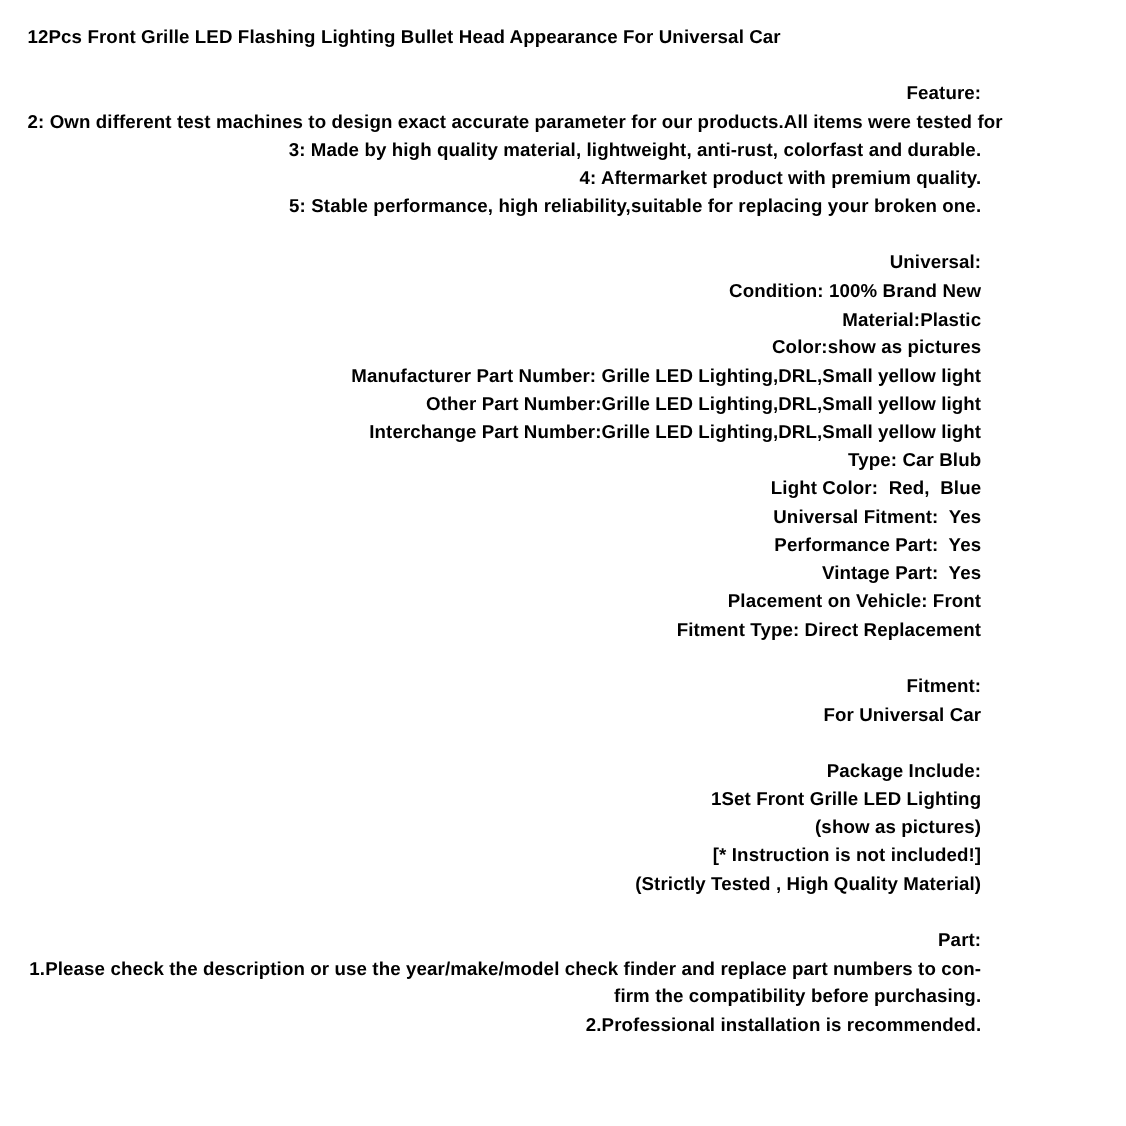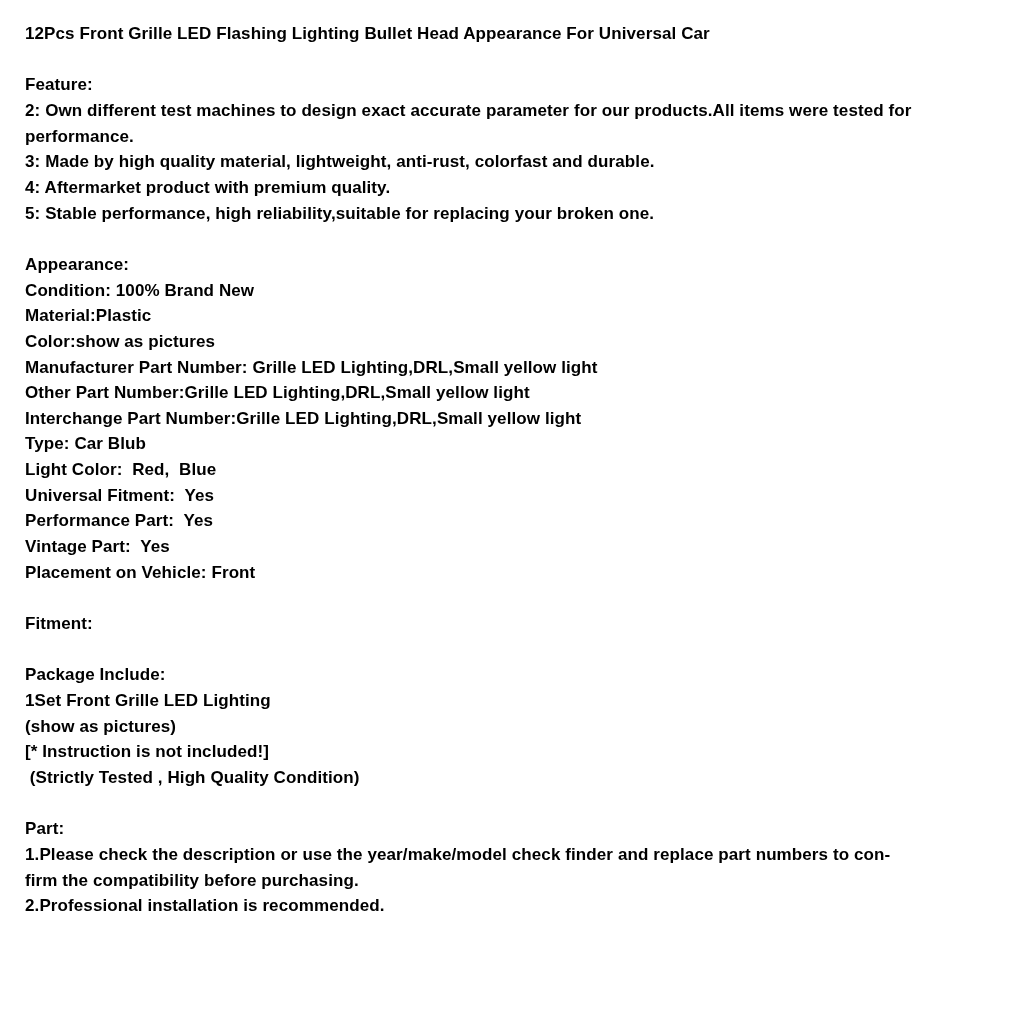--- a/index.html
+++ b/index.html
@@ -15,65 +15,67 @@
     width: 916px;
     padding: 21px 24px 0 25px;
     font-family: "Liberation Sans", sans-serif;
     font-weight: bold;
     font-size: 17px;
     color: #000000;
     letter-spacing: 0.1px;
   }
   .section + .section {
     margin-top: 25.65px;
+    text-align: right;
   }
   .line {
     line-height: 25.65px;
     white-space: pre;
   }
 </style>
 </head>
 <body>
 
 <div class="doc" id="doc">
     <div class="section">
       <div class="line">12Pcs Front Grille LED Flashing Lighting Bullet Head Appearance For Universal Car</div>
     </div>
     <div class="section">
       <div class="line">Feature:</div>
       <div class="line">2: Own different test machines to design exact accurate parameter for our products.All items were tested for</div>
-      <div class="line">performance.</div>
       <div class="line">3: Made by high quality material, lightweight, anti-rust, colorfast and durable.</div>
       <div class="line">4: Aftermarket product with premium quality.</div>
       <div class="line">5: Stable performance, high reliability,suitable for replacing your broken one.</div>
     </div>
     <div class="section">
-      <div class="line">Appearance:</div>
+      <div class="line">Universal:</div>
       <div class="line">Condition: 100% Brand New</div>
       <div class="line">Material:Plastic</div>
       <div class="line">Color:show as pictures</div>
       <div class="line">Manufacturer Part Number: Grille LED Lighting,DRL,Small yellow light</div>
       <div class="line">Other Part Number:Grille LED Lighting,DRL,Small yellow light</div>
       <div class="line">Interchange Part Number:Grille LED Lighting,DRL,Small yellow light</div>
       <div class="line">Type: Car Blub</div>
       <div class="line">Light Color:  Red,  Blue</div>
       <div class="line">Universal Fitment:  Yes</div>
       <div class="line">Performance Part:  Yes</div>
       <div class="line">Vintage Part:  Yes</div>
       <div class="line">Placement on Vehicle: Front</div>
+      <div class="line">Fitment Type: Direct Replacement</div>
     </div>
     <div class="section">
       <div class="line">Fitment:</div>
+      <div class="line">For Universal Car</div>
     </div>
     <div class="section">
       <div class="line">Package Include:</div>
       <div class="line">1Set Front Grille LED Lighting</div>
       <div class="line">(show as pictures)</div>
       <div class="line">[* Instruction is not included!]</div>
-      <div class="line"> (Strictly Tested , High Quality Condition)</div>
+      <div class="line"> (Strictly Tested , High Quality Material)</div>
     </div>
     <div class="section">
       <div class="line">Part:</div>
       <div class="line">1.Please check the description or use the year/make/model check finder and replace part numbers to con-</div>
       <div class="line">firm the compatibility before purchasing.</div>
       <div class="line">2.Professional installation is recommended.</div>
     </div>
   </div>
 
 </body></html>

